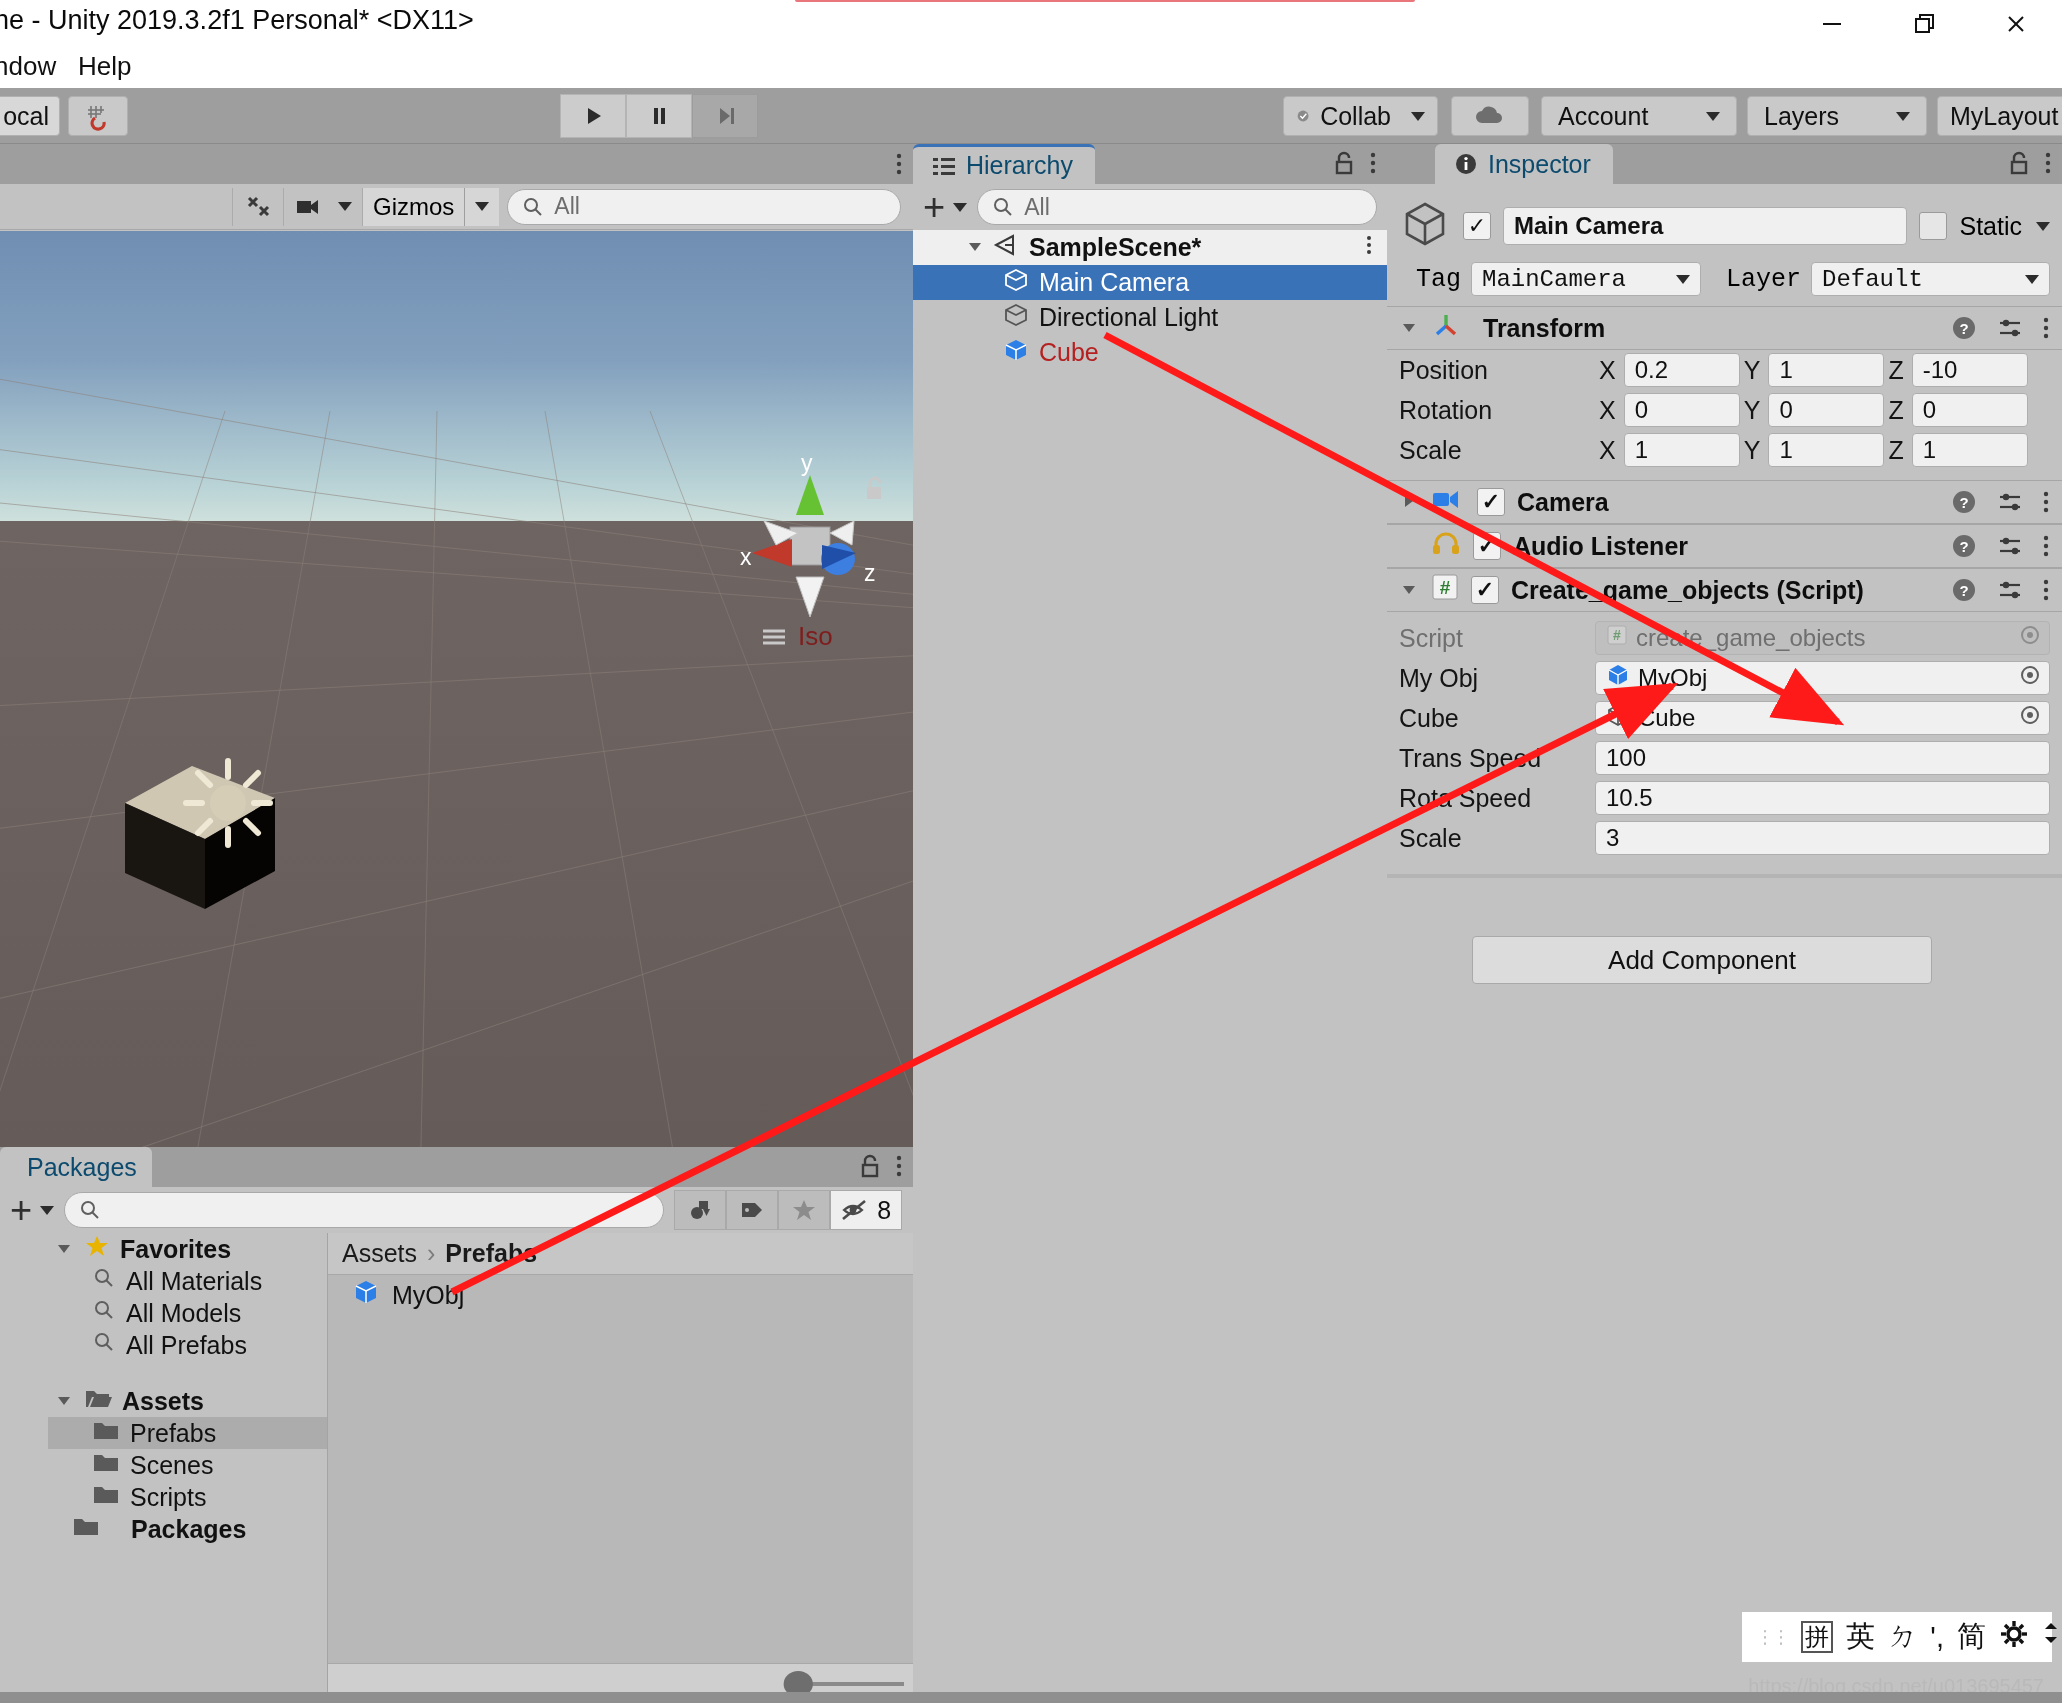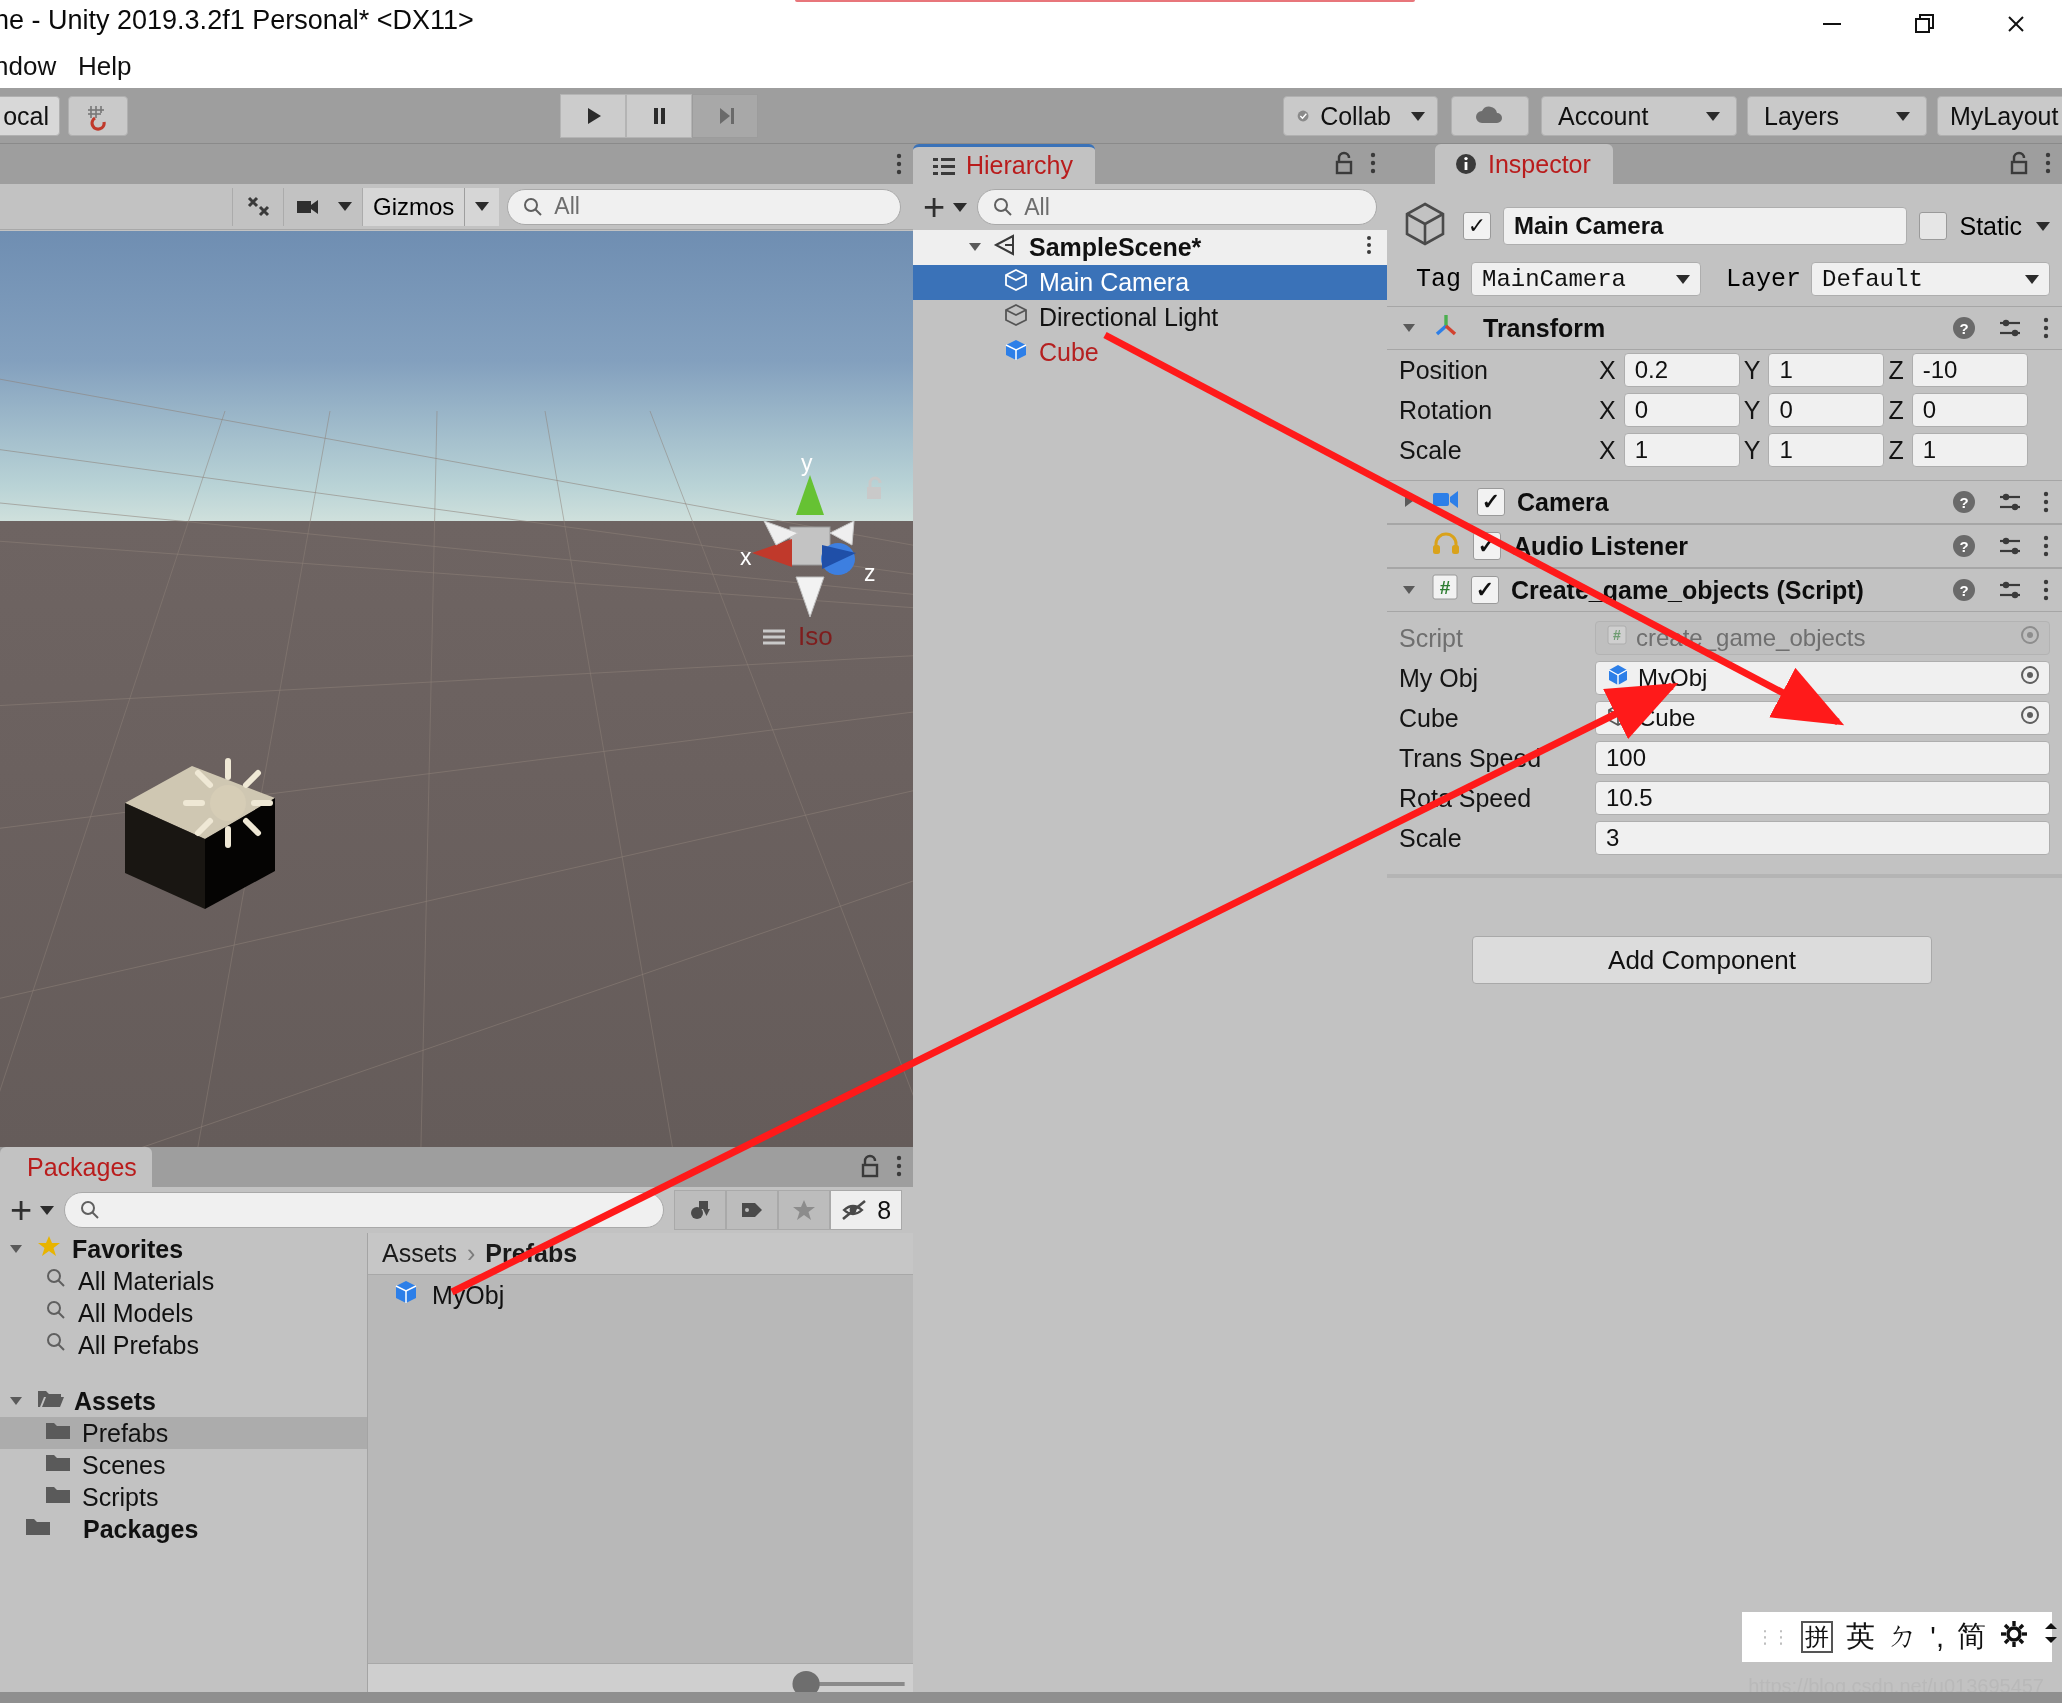--- a/index.html
+++ b/index.html
@@ -65,21 +65,21 @@
   
   .panel { position: absolute; background: #c2c2c2; }
   .panel-tabstrip {
     position: absolute; left: 0; top: 0; height: 40px; width: 100%;
     background: #9e9e9e;
   }
   .panel-tab {
     position: absolute; left: 0; top: 0; height: 40px;
     background: #c2c2c2; border-top-left-radius: 6px; border-top-right-radius: 6px;
     display: flex; align-items: center; gap: 9px; padding: 0 18px;
-    font-size: 25px; color: #b91c1c; white-space: nowrap;
+    font-size: 25px; color: #0c4a6e; white-space: nowrap;
   }
   .tab-icons { position: absolute; right: 10px; top: 6px; display: flex; gap: 14px; align-items: center; }
 
   
   #scene-panel { left: 0; top: 144px; width: 913px; height: 1003px; }
   .scene-toolbar {
     position: absolute; left: 0; top: 40px; width: 100%; height: 46px;
     background: #c2c2c2; display: flex; align-items: center; border-bottom: 1px solid #a8a8a8;
   }
   .sc-tool {
@@ -150,21 +150,21 @@
     display: flex; align-items: center; justify-content: center; font-size: 26px; color: #111;
   }
 
   
   #proj-panel { left: 0; top: 1147px; width: 913px; height: 556px; }
   .proj-toolbar {
     position: absolute; left: 0; top: 40px; width: 100%; height: 46px;
     display: flex; align-items: center; gap: 10px; padding: 0 10px;
   }
   .proj-split { position: absolute; left: 0; top: 86px; width: 100%; bottom: 0; display: flex; }
-  .proj-tree { width: 368px; background: #c2c2c2; border-right: 1px solid #a4a4a4; position: relative; }
+  .proj-tree { width: 328px; background: #c2c2c2; border-right: 1px solid #a4a4a4; position: relative; padding-left: 48px; }
   .proj-content { flex: 1; background: #b8b8b8; position: relative; }
   .tree-row {
     display: flex; align-items: center; gap: 10px; height: 32px; font-size: 25px; color: #111; padding-left: 6px;
   }
   .tree-row.sel { background: #acacac; }
   .breadcrumb {
     height: 42px; background: #c6c6c6; display: flex; align-items: center; gap: 10px;
     padding: 0 14px; font-size: 25px; color: #1a1a1a; border-bottom: 1px solid #a8a8a8;
   }
   .asset-row { display: flex; align-items: center; gap: 12px; height: 40px; padding: 0 24px; font-size: 25px; color: #111; }

